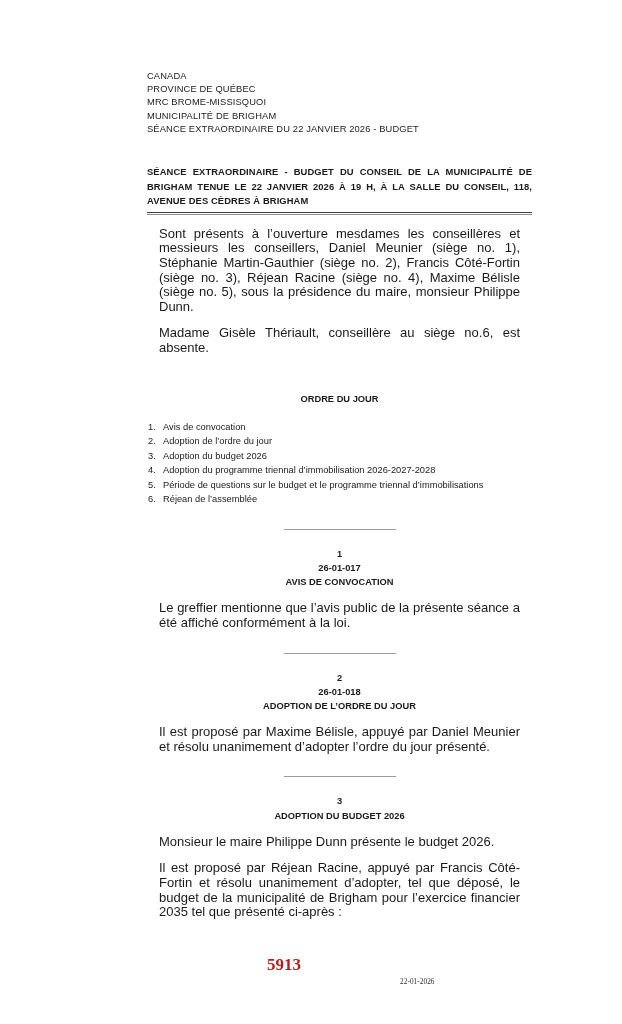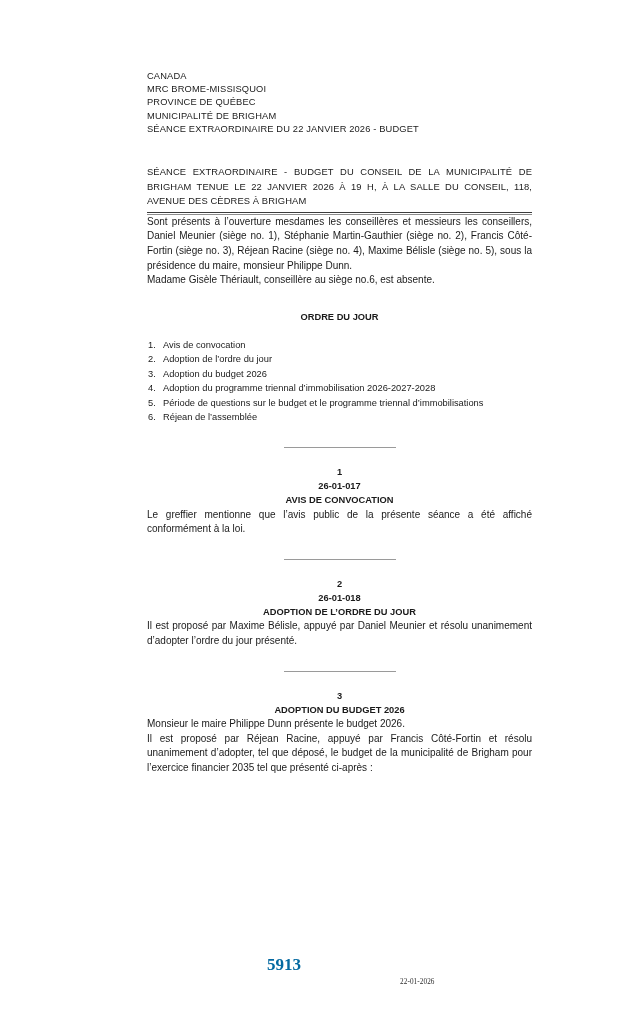--- a/index.html
+++ b/index.html
@@ -35,38 +35,38 @@
     font-size: 9.3px;
     line-height: 13.2px;
     letter-spacing: 0.15px;
   }
   .header-line { white-space: pre; }
 
   
   .title-block {
     margin-top: 29px;
     font-size: 9.4px;
-    font-weight: normal;
+    font-weight: bold;
     line-height: 14.6px;
     text-align: justify;
     text-align-last: left;
     letter-spacing: 0.1px;
   }
   .title-rule {
     margin-top: 3px;
     border-top: 1.6px solid #3c3c3c;
     border-bottom: 1.1px solid #8d8d8d;
     height: 1px;
     width: 100%;
   }
 
   
   p.para {
-    margin: 0;
-    font-size: 10px;
+    margin: 12px;
+    font-size: 13px;
     line-height: 14.6px;
     text-align: justify;
     text-align-last: left;
   }
   .sp-21 { margin-top: 21px; }
   .sp-18 { margin-top: 18px; }
   .sp-16 { margin-top: 16px; }
 
   
   .center-bold {
@@ -110,54 +110,54 @@
   
   .page-number {
     position: absolute;
     left: 0;
     top: 955px;
     width: 568px;
     text-align: center;
     font-family: "Liberation Serif", serif;
     font-weight: bold;
     font-size: 17px;
-    color: #0369a1;
+    color: #b91c1c;
   }
   .date-stamp {
     position: absolute;
     left: 400px;
     top: 978px;
     width: 132px;
     font-family: "Liberation Serif", serif;
     font-size: 7.2px;
     color: #2b2b2b;
     letter-spacing: 0.1px;
   }
 </style>
 </head>
 <body>
 
 <div class="page">
   <div class="content">
 
     <div class="header-block">
       <div class="header-line">CANADA</div>
+      <div class="header-line">PROVINCE DE QUÉBEC</div>
       <div class="header-line">MRC BROME-MISSISQUOI</div>
-      <div class="header-line">PROVINCE DE QUÉBEC</div>
       <div class="header-line">MUNICIPALITÉ DE BRIGHAM</div>
       <div class="header-line">SÉANCE EXTRAORDINAIRE DU 22 JANVIER 2026 - BUDGET</div>
     </div>
 
     <div class="title-block">SÉANCE EXTRAORDINAIRE - BUDGET DU CONSEIL DE LA MUNICIPALITÉ DE BRIGHAM TENUE LE 22 JANVIER 2026 À 19 H, À LA SALLE DU CONSEIL, 118, AVENUE DES CÈDRES À BRIGHAM</div>
     <div class="title-rule"></div>
 
     <p class="para sp-21">Sont présents à l’ouverture mesdames les conseillères et messieurs les conseillers, Daniel Meunier (siège no. 1), Stéphanie Martin-Gauthier (siège no. 2), Francis Côté-Fortin (siège no. 3), Réjean Racine (siège no. 4), Maxime Bélisle (siège no. 5), sous la présidence du maire, monsieur Philippe Dunn.</p>
     <p class="para sp-18">Madame Gisèle Thériault, conseillère au siège no.6, est absente.</p>
 
-    <div class="center-bold" style="margin-top:22px;text-align:center;">ORDRE DU JOUR</div>
+    <div class="center-bold" style="margin-top:36px;text-align:center;">ORDRE DU JOUR</div>
 
     <ol class="agenda">
       <li>
         <span class="num">1.</span>
         <span>Avis de convocation</span>
       </li>
       <li>
         <span class="num">2.</span>
         <span>Adoption de l’ordre du jour</span>
       </li>

